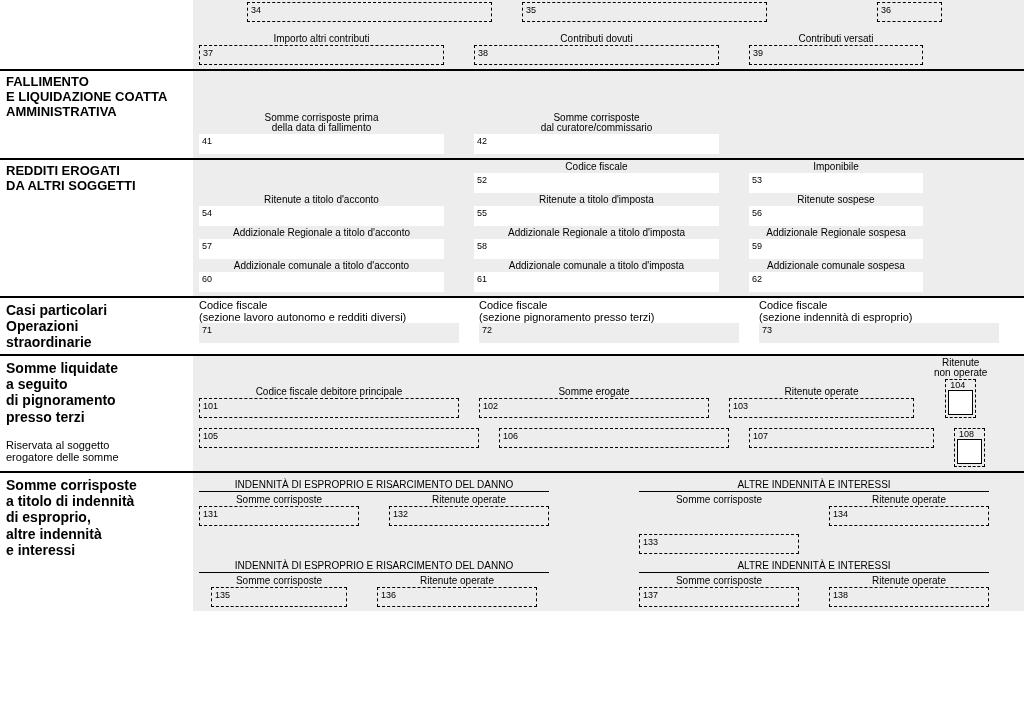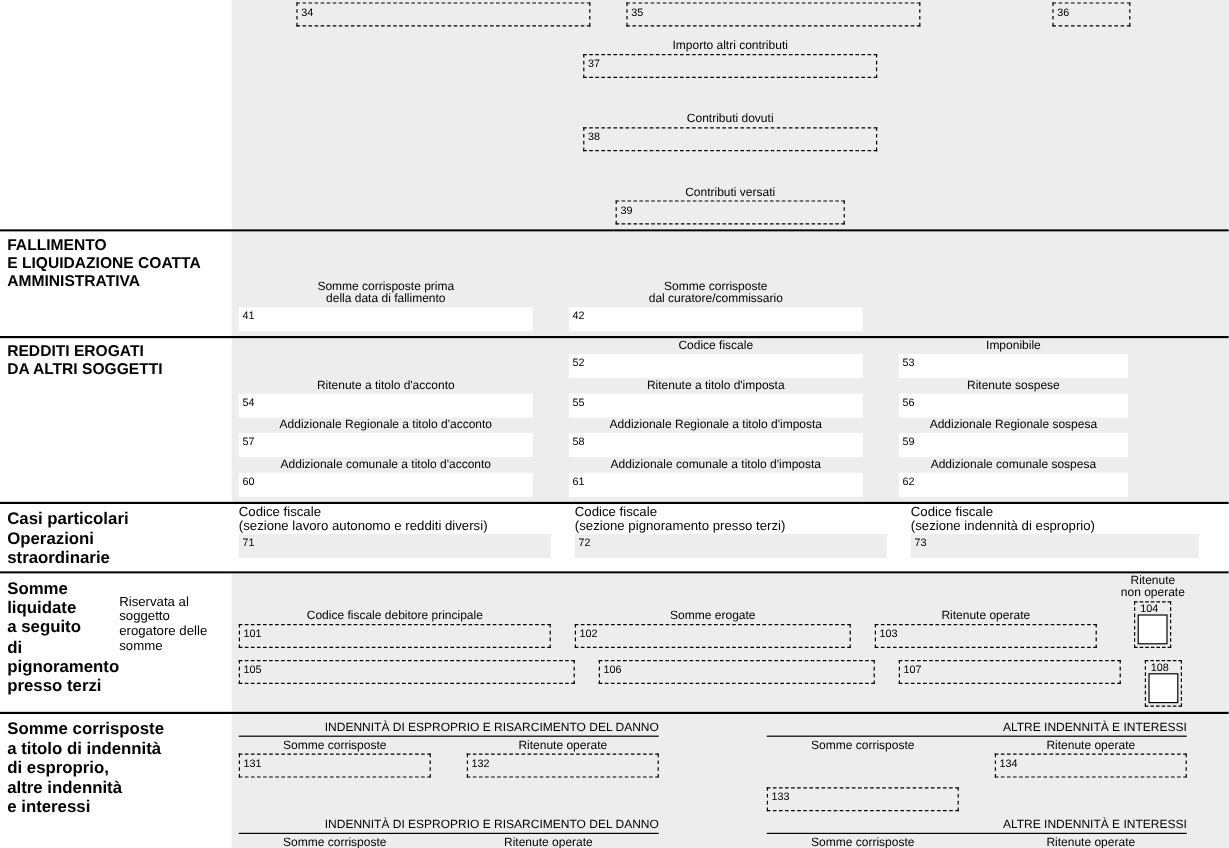--- a/index.html
+++ b/index.html
@@ -52,37 +52,37 @@
   }
   .box .num {
     position: absolute;
     left: 3px;
     top: 2px;
     font-size: 9px;
   }
   .dashed .box { border: 1px dashed #000; background: transparent; }
   .w1 { width: 245px; } 
   .w2 { width: 65px; }  
-  .wa { width: 191px; text-decoration: underline; }
+  .wa { width: 174px; text-decoration: underline; }
   .spacer { height: 12px; }
   .sub-label {
     font-size: 11px;
     font-weight: normal;
     line-height: 1.1;
     margin-top: 2px;
   }
   .fiscal-label {
     font-size: 11px;
     line-height: 1.05;
     margin-bottom: 0;
     text-align: left;
   }
   .group-title {
     font-size: 10px;
-    text-align: right;
+    text-align: center;
     margin-bottom: 1px;
   }
   .group-underline { border-bottom: 1px solid #000; margin: 0 0 3px 0; }
   .group { text-align: center; }
   .group .sub { display: flex; gap: 30px; justify-content: center; margin-top: 2px; }
   .sub .cell-header { font-size: 10px; }
   .narrow-box { width: 25px; height: 25px; border: 1px solid #000; background:#fff; margin-top:0; }
   .tiny-num { font-size:9px; align-self:flex-start; margin-left:2px; }
 </style>
 </head>
@@ -102,21 +102,21 @@
             <span class="num">35</span>
           </div>
       </div>
       <div class="cell" style="margin-left:80px;">
         <div class="box w2">
             <span class="num">36</span>
           </div>
       </div>
     </div>
     <div class="spacer"></div>
-    <div class="row dashed" style="flex-direction:column;">
+    <div class="row dashed" style="">
       <div class="cell">
         <div class="cell-header">Importo altri contributi</div>
         <div class="box w1">
             <span class="num">37</span>
           </div>
       </div>
       <div class="cell">
         <div class="cell-header">Contributi dovuti</div>
         <div class="box w1">
             <span class="num">38</span>
@@ -265,21 +265,21 @@
 (sezione indennità di esproprio)</div>
         <div class="box" style="width:240px; background:#ededed;">
             <span class="num">73</span>
           </div>
       </div>
     </div>
   </div>
 </div>
 
 <div class="section">
-  <div class="label-col" style="display:flex; flex-direction:row; justify-content:space-between;">
+  <div class="label-col" style="display:flex; flex-direction:column; justify-content:space-between;">
     <div style="white-space:pre-line; font-size:14px;">Somme liquidate
 a seguito
 di pignoramento
 presso terzi</div>
     <div class="sub-label" style="white-space:pre-line; margin-top:14px; margin-bottom:4px;">Riservata al soggetto
 erogatore delle somme</div>
   </div>
   <div class="cells">
     <div class="row dashed" style="gap:20px; align-items:flex-end;">
       <div class="cell">

